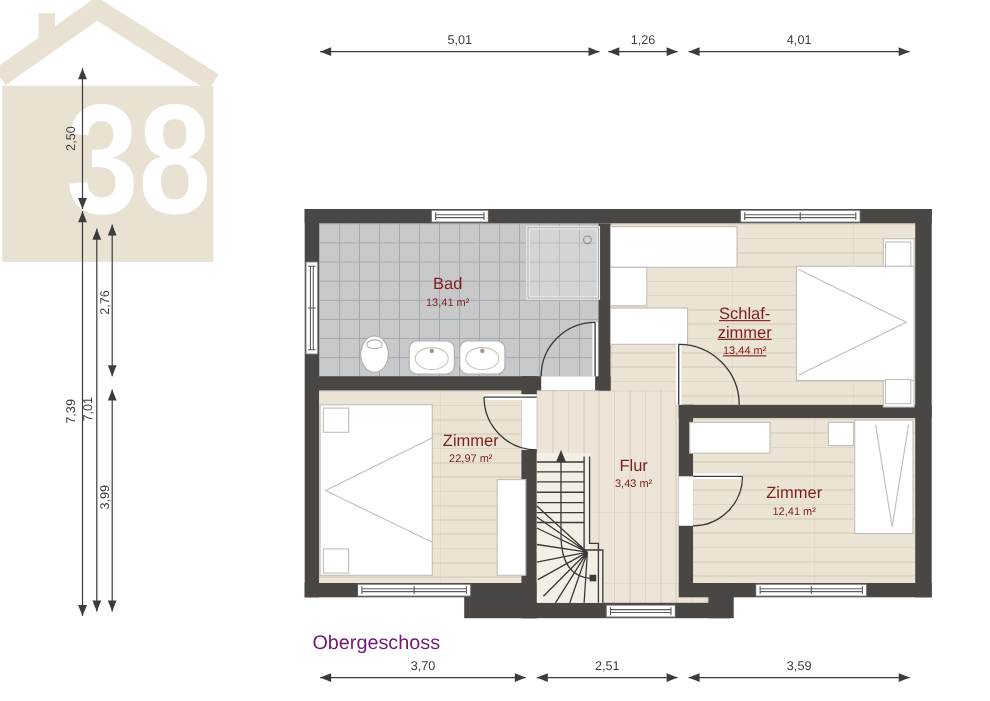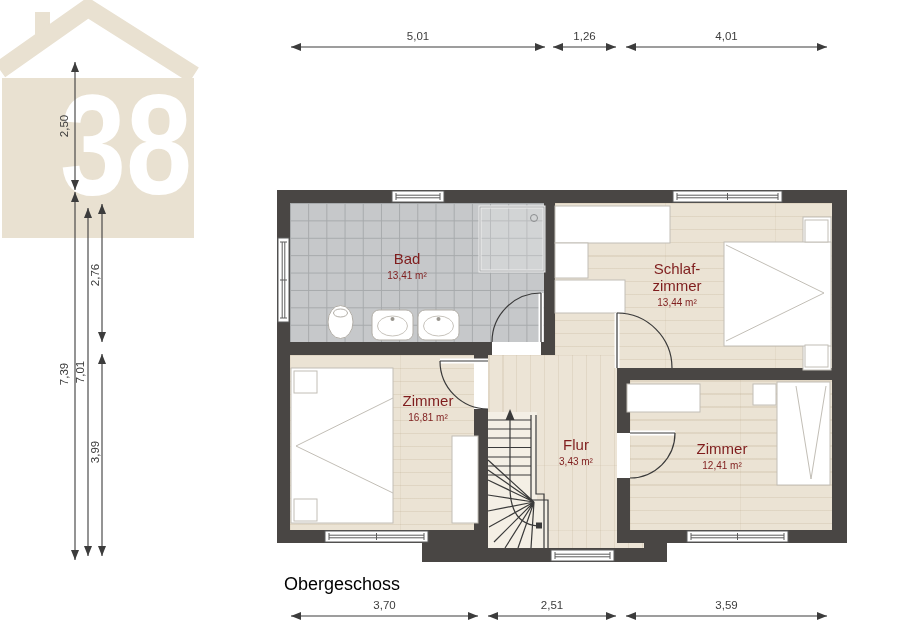--- a/index.html
+++ b/index.html
@@ -15,21 +15,21 @@
         background-image:repeating-linear-gradient(to bottom,rgba(164,142,106,.16) 0 1.5px,transparent 1.5px 13px),
                          repeating-linear-gradient(to right,rgba(164,142,106,.10) 0 1px,transparent 1px 110px);}
   .woodv{background-color:#ece4d6;
         background-image:repeating-linear-gradient(to right,rgba(164,142,106,.15) 0 1.5px,transparent 1.5px 14px),
                          repeating-linear-gradient(to bottom,rgba(164,142,106,.10) 0 1px,transparent 1px 110px);}
   svg{position:absolute;left:0;top:0;}
   
   .room-label{position:absolute;transform:translateX(-50%);text-align:center;color:#7f1d1d;
               line-height:17px;font-size:15px;white-space:nowrap;}
   .room-label .area{font-size:10px;}
-  .plan-title{position:absolute;font-size:18px;color:#000000;}
+  .plan-title{position:absolute;font-size:18px;color:#701a75;}
 </style>
 </head>
 <body>
 
 <div class="stage">
 
   <div class="abs tile" style="left:290px;top:203px;width:254px;height:139px;"></div>
   <div class="abs wood" style="left:555px;top:203px;width:277px;height:165px;"></div>
   <div class="abs wood" style="left:290px;top:355px;width:184px;height:175px;"></div>
   <div class="abs wood" style="left:630px;top:380px;width:202px;height:150px;"></div>
@@ -225,30 +225,30 @@
       <text transform="translate(84,372) rotate(-90)">7,01</text>
       <text transform="translate(99,275) rotate(-90)">2,76</text>
       <text transform="translate(99,452) rotate(-90)">3,99</text>
     </g>
   </svg>
 
   <div class="room-label" style="left:407px;top:250px;">
     <div>Bad</div>
     <div class="area">13,41 m²</div>
   </div>
-  <div class="room-label" style="left:677px;top:260px;">
+  <div class="room-label" style="left:677px;top:277px;text-decoration:underline;">
     <div>Schlaf-</div>
     <div>zimmer</div>
     <div class="area">13,44 m²</div>
   </div>
   <div class="room-label" style="left:428px;top:392px;">
     <div>Zimmer</div>
-    <div class="area">16,81 m²</div>
-  </div>
-  <div class="room-label" style="left:576px;top:436px;">
+    <div class="area">22,97 m²</div>
+  </div>
+  <div class="room-label" style="left:576px;top:415px;">
     <div>Flur</div>
     <div class="area">3,43 m²</div>
   </div>
   <div class="room-label" style="left:722px;top:440px;">
     <div>Zimmer</div>
     <div class="area">12,41 m²</div>
   </div>
 
   <div class="plan-title" style="left:284px;top:574px;">Obergeschoss</div>
 </div>

